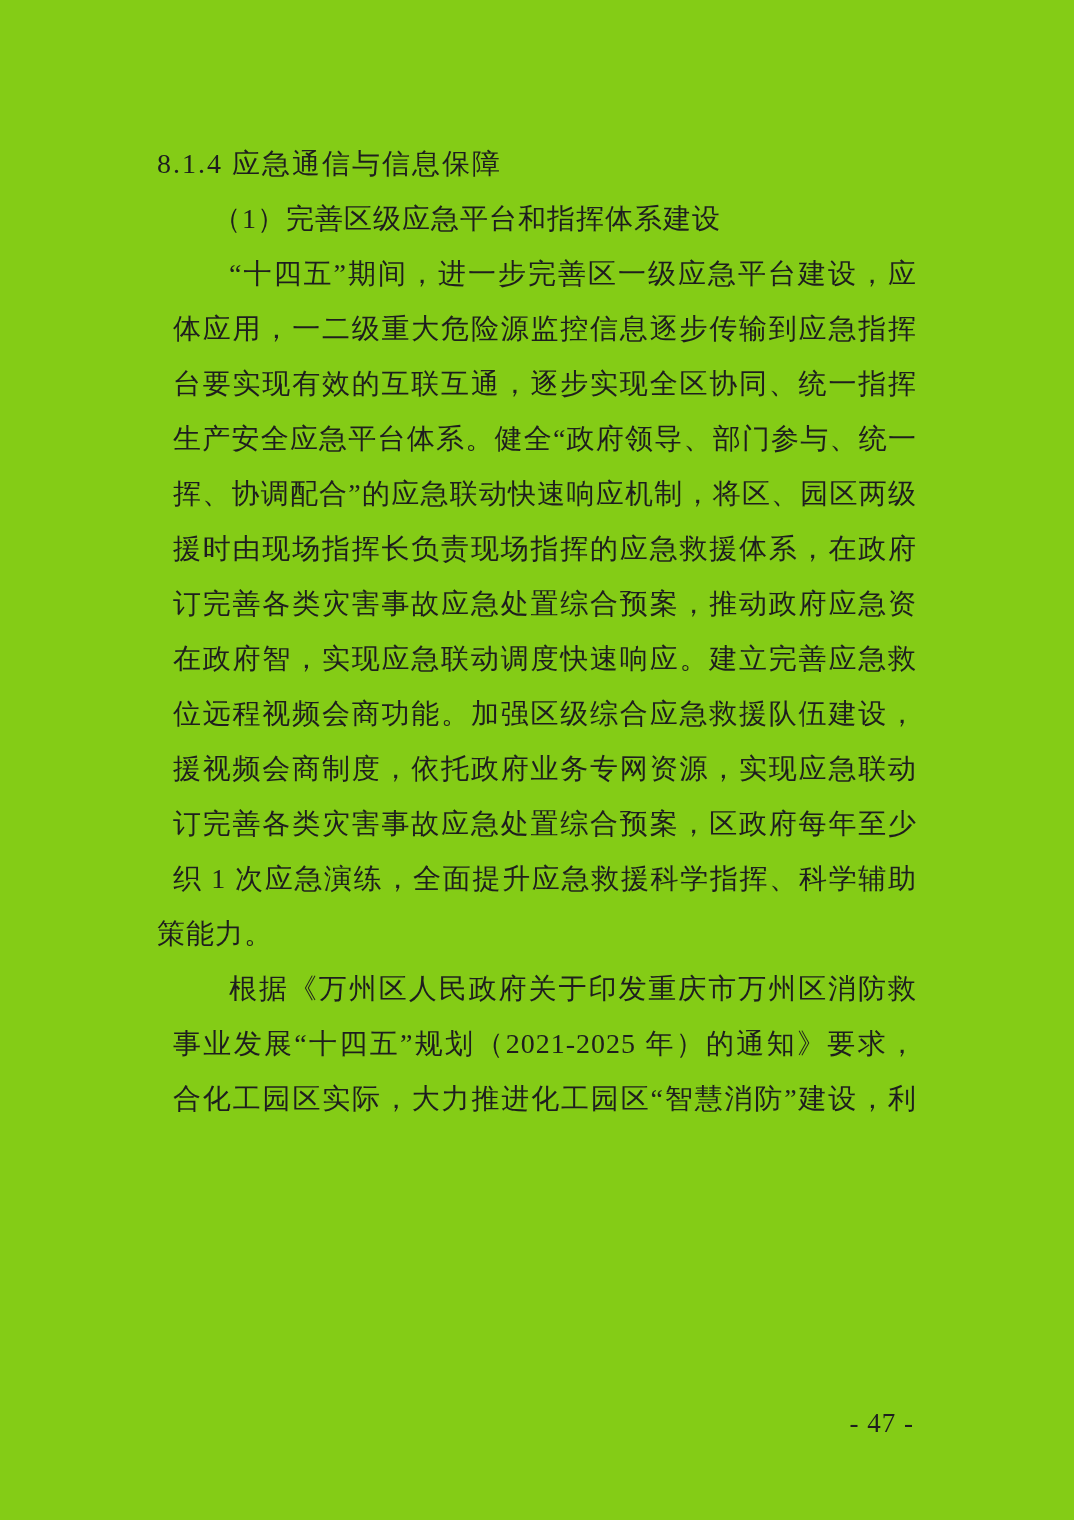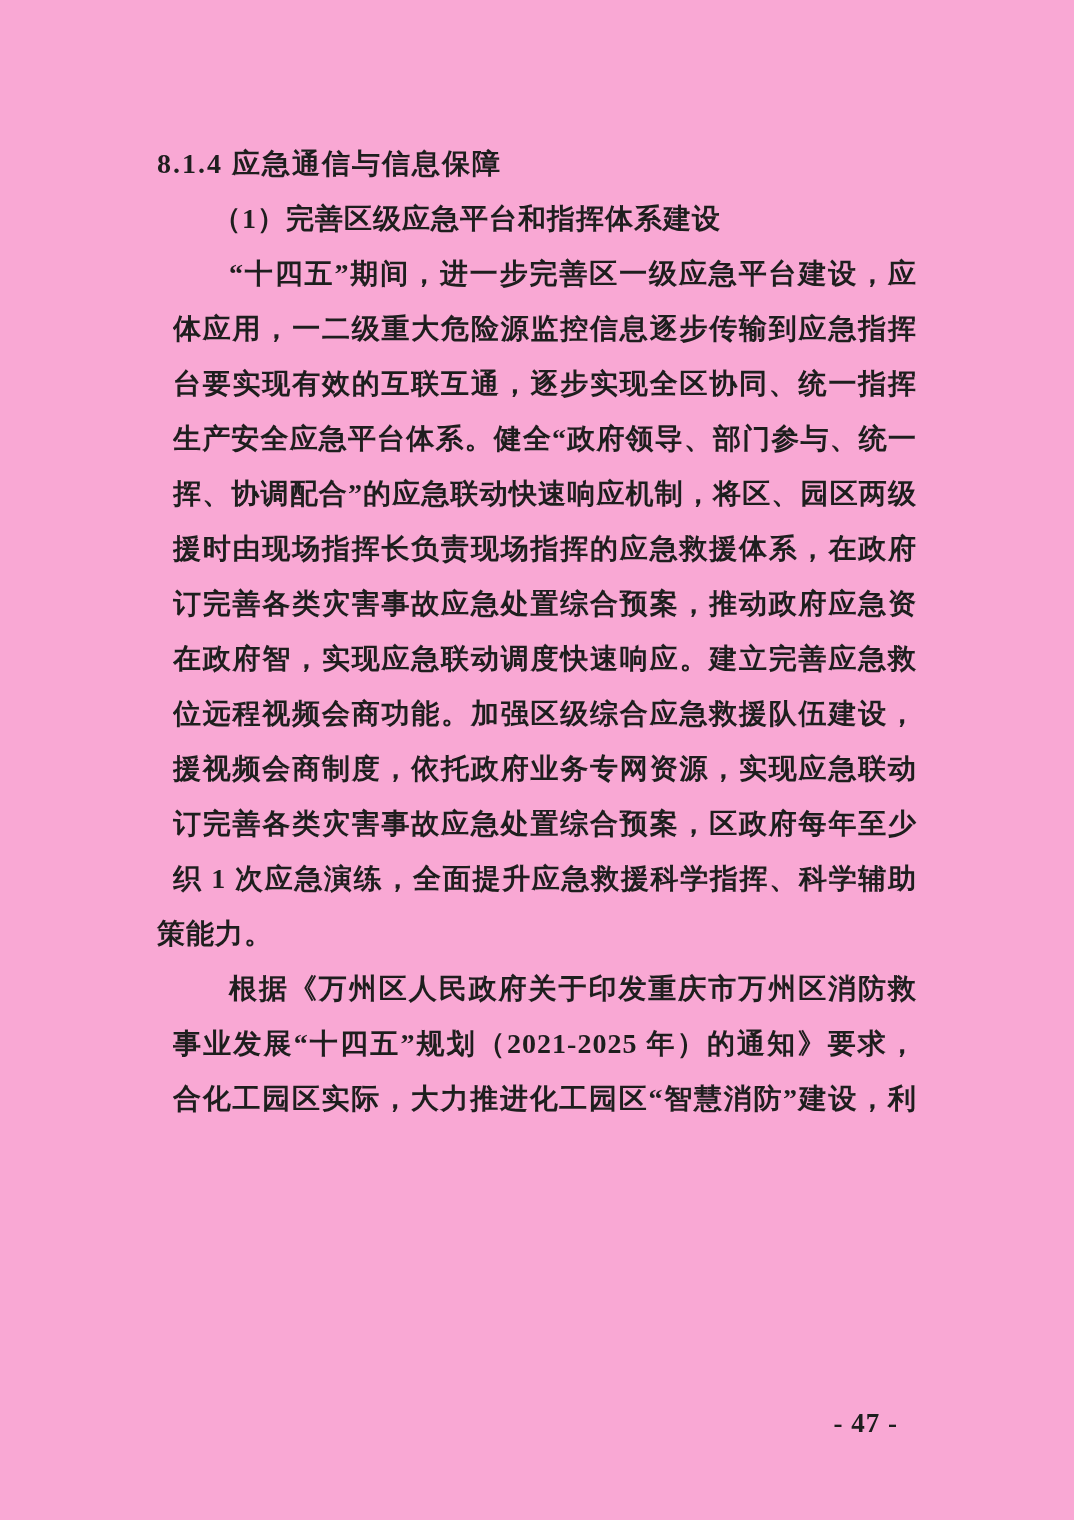--- a/index.html
+++ b/index.html
@@ -11,22 +11,21 @@
     height: 1520px;
     position: relative;
     background: #ffffff;
     font-family: "Liberation Serif", "DejaVu Serif", serif;
     color: #1e1e1e;
     overflow: hidden;
   }
   .page {
     position: absolute;
     inset: 0;
-    background: #f9a8d4;
-    font-weight: bold;
+    background: #84cc16;
   }
   .textblock {
     position: absolute;
     left: 157px;
     top: 136px;
     width: 760px;
   }
   .line {
     height: 55px;
     line-height: 55px;
@@ -45,21 +44,21 @@
   }
   .indent {
     text-indent: 56px;
   }
   .heading {
     letter-spacing: 2px;
   }
   .pagenum {
     position: absolute;
     top: 1406px;
-    right: 176px;
+    right: 160px;
     font-size: 27px;
     line-height: 34px;
     color: #1e1e1e;
     letter-spacing: 1px;
   }
 </style>
 </head>
 <body>
 
 <div class="page">

